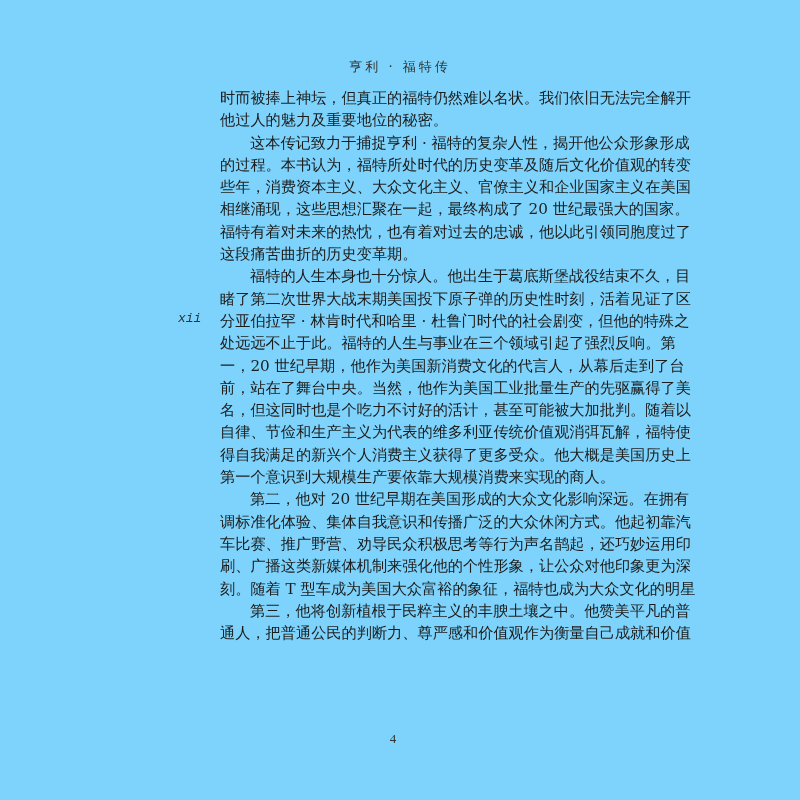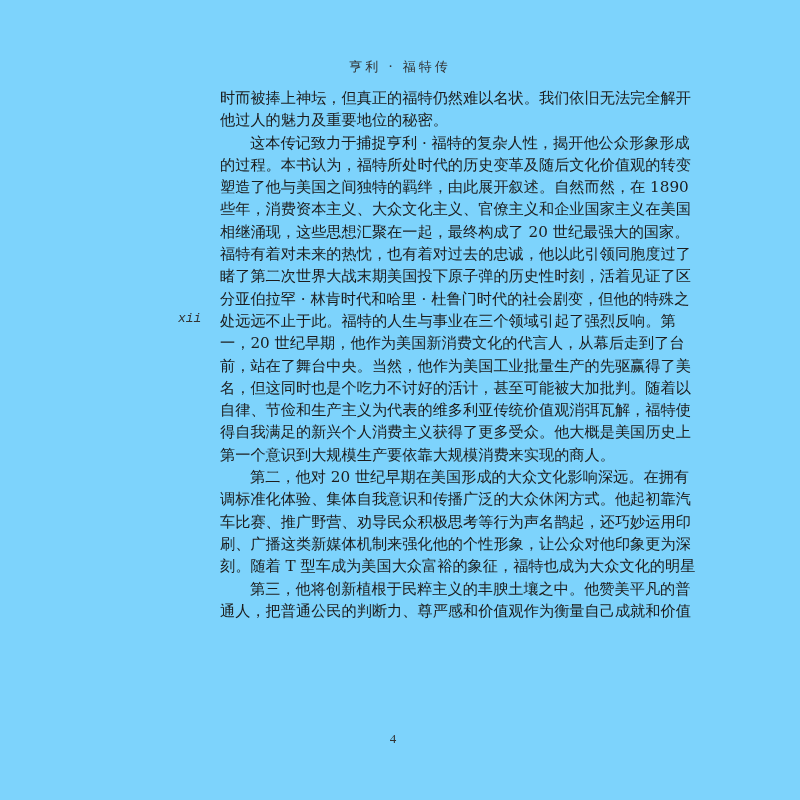--- a/index.html
+++ b/index.html
@@ -90,27 +90,28 @@
   <div class="body-text">
 
     <div class="para">
       <span class="line">时而被捧上神坛，但真正的福特仍然难以名状。我们依旧无法完全解开</span>
       <span class="line last">他过人的魅力及重要地位的秘密。</span>
     </div>
 
     <div class="para">
       <span class="line indent">这本传记致力于捕捉亨利 · 福特的复杂人性，揭开他公众形象形成</span>
       <span class="line">的过程。本书认为，福特所处时代的历史变革及随后文化价值观的转变</span>
-      <span class="line">塑造了他与美国之间独特的羁绊，由此展开叙述。自然而然，在 1890</span>
       <span class="line">些年，消费资本主义、大众文化主义、官僚主义和企业国家主义在美国</span>
       <span class="line">相继涌现，这些思想汇聚在一起，最终构成了 20 世纪最强大的国家。</span>
       <span class="line">福特有着对未来的热忱，也有着对过去的忠诚，他以此引领同胞度过了</span>
+      <span class="line last">这段痛苦曲折的历史变革期。</span>
     </div>
 
     <div class="para">
+      <span class="line indent">福特的人生本身也十分惊人。他出生于葛底斯堡战役结束不久，目</span>
       <span class="line">睹了第二次世界大战末期美国投下原子弹的历史性时刻，活着见证了区</span>
       <span class="line">分亚伯拉罕 · 林肯时代和哈里 · 杜鲁门时代的社会剧变，但他的特殊之</span>
       <span class="line">处远远不止于此。福特的人生与事业在三个领域引起了强烈反响。第</span>
       <span class="line">一，20 世纪早期，他作为美国新消费文化的代言人，从幕后走到了台</span>
       <span class="line">前，站在了舞台中央。当然，他作为美国工业批量生产的先驱赢得了美</span>
       <span class="line">名，但这同时也是个吃力不讨好的活计，甚至可能被大加批判。随着以</span>
       <span class="line">自律、节俭和生产主义为代表的维多利亚传统价值观消弭瓦解，福特使</span>
       <span class="line">得自我满足的新兴个人消费主义获得了更多受众。他大概是美国历史上</span>
       <span class="line last">第一个意识到大规模生产要依靠大规模消费来实现的商人。</span>
     </div>

